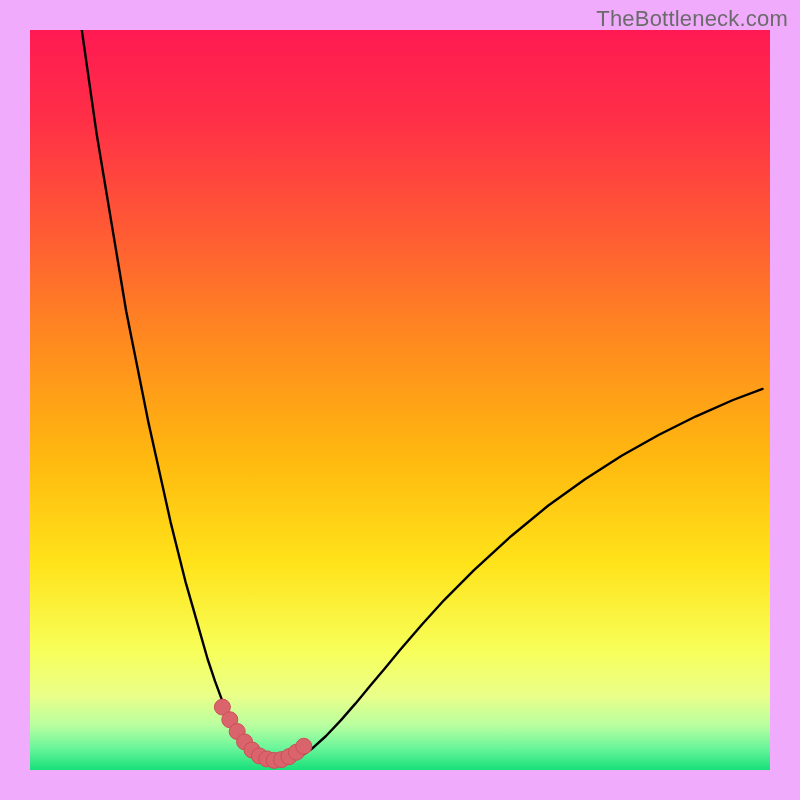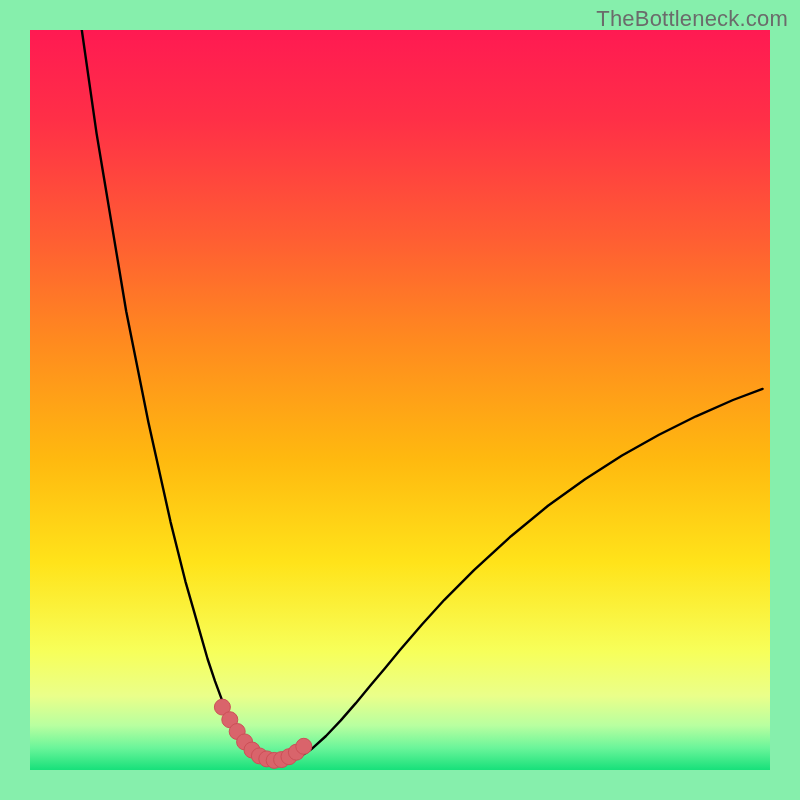--- a/index.html
+++ b/index.html
@@ -7,21 +7,21 @@
     padding: 0;
     width: 800px;
     height: 800px;
     overflow: hidden;
     background: #000;
     font-family: Arial, Helvetica, sans-serif;
   }
   .frame {
     position: absolute;
     inset: 0;
-    background: #86efac;
+    background: #f0abfc;
   }
   .plot {
     position: absolute;
     left: 30px;
     top: 30px;
     width: 740px;
     height: 740px;
     overflow: hidden;
   }
   .gradient {

